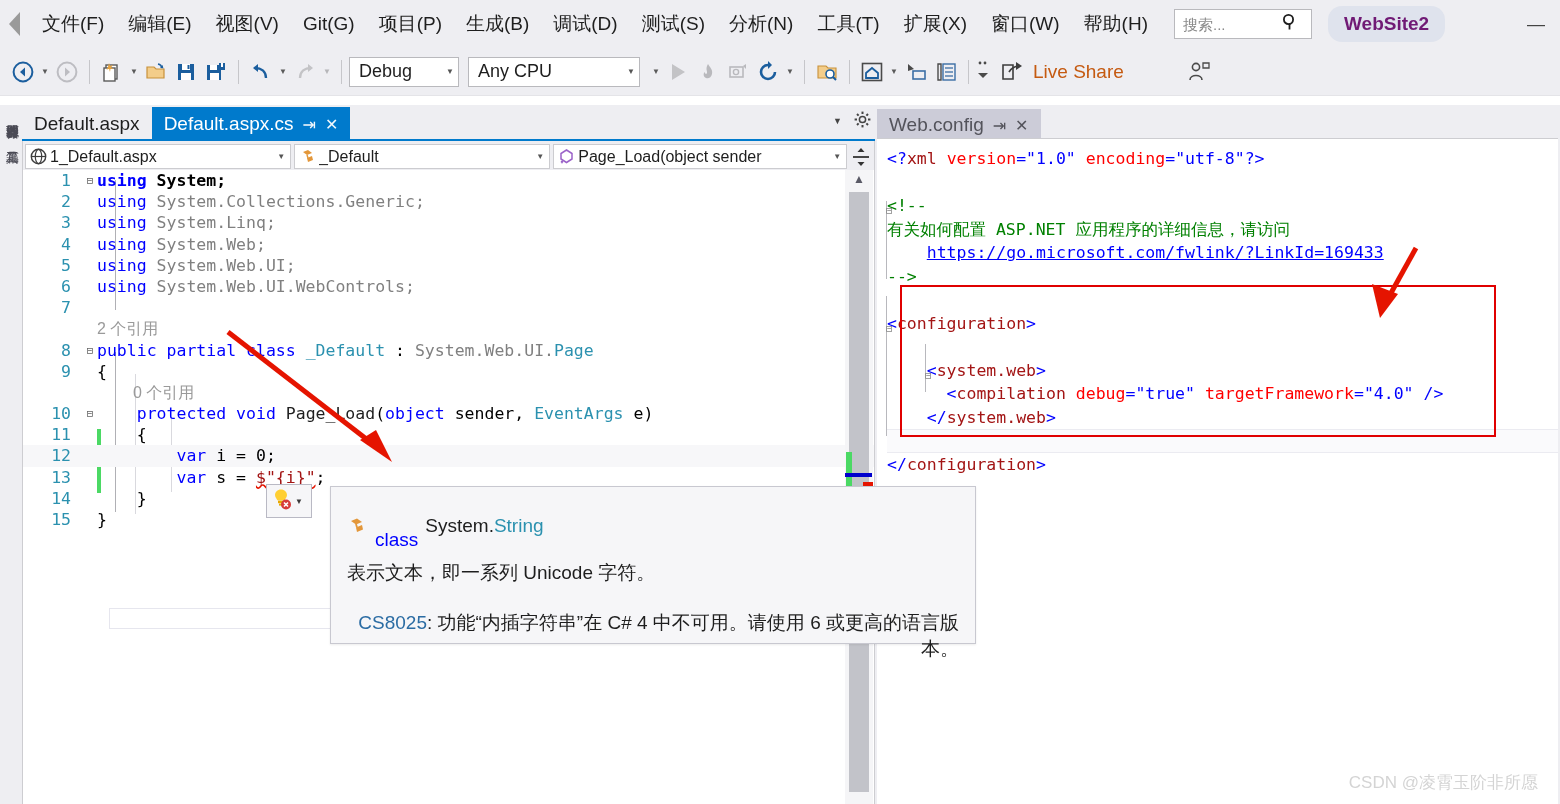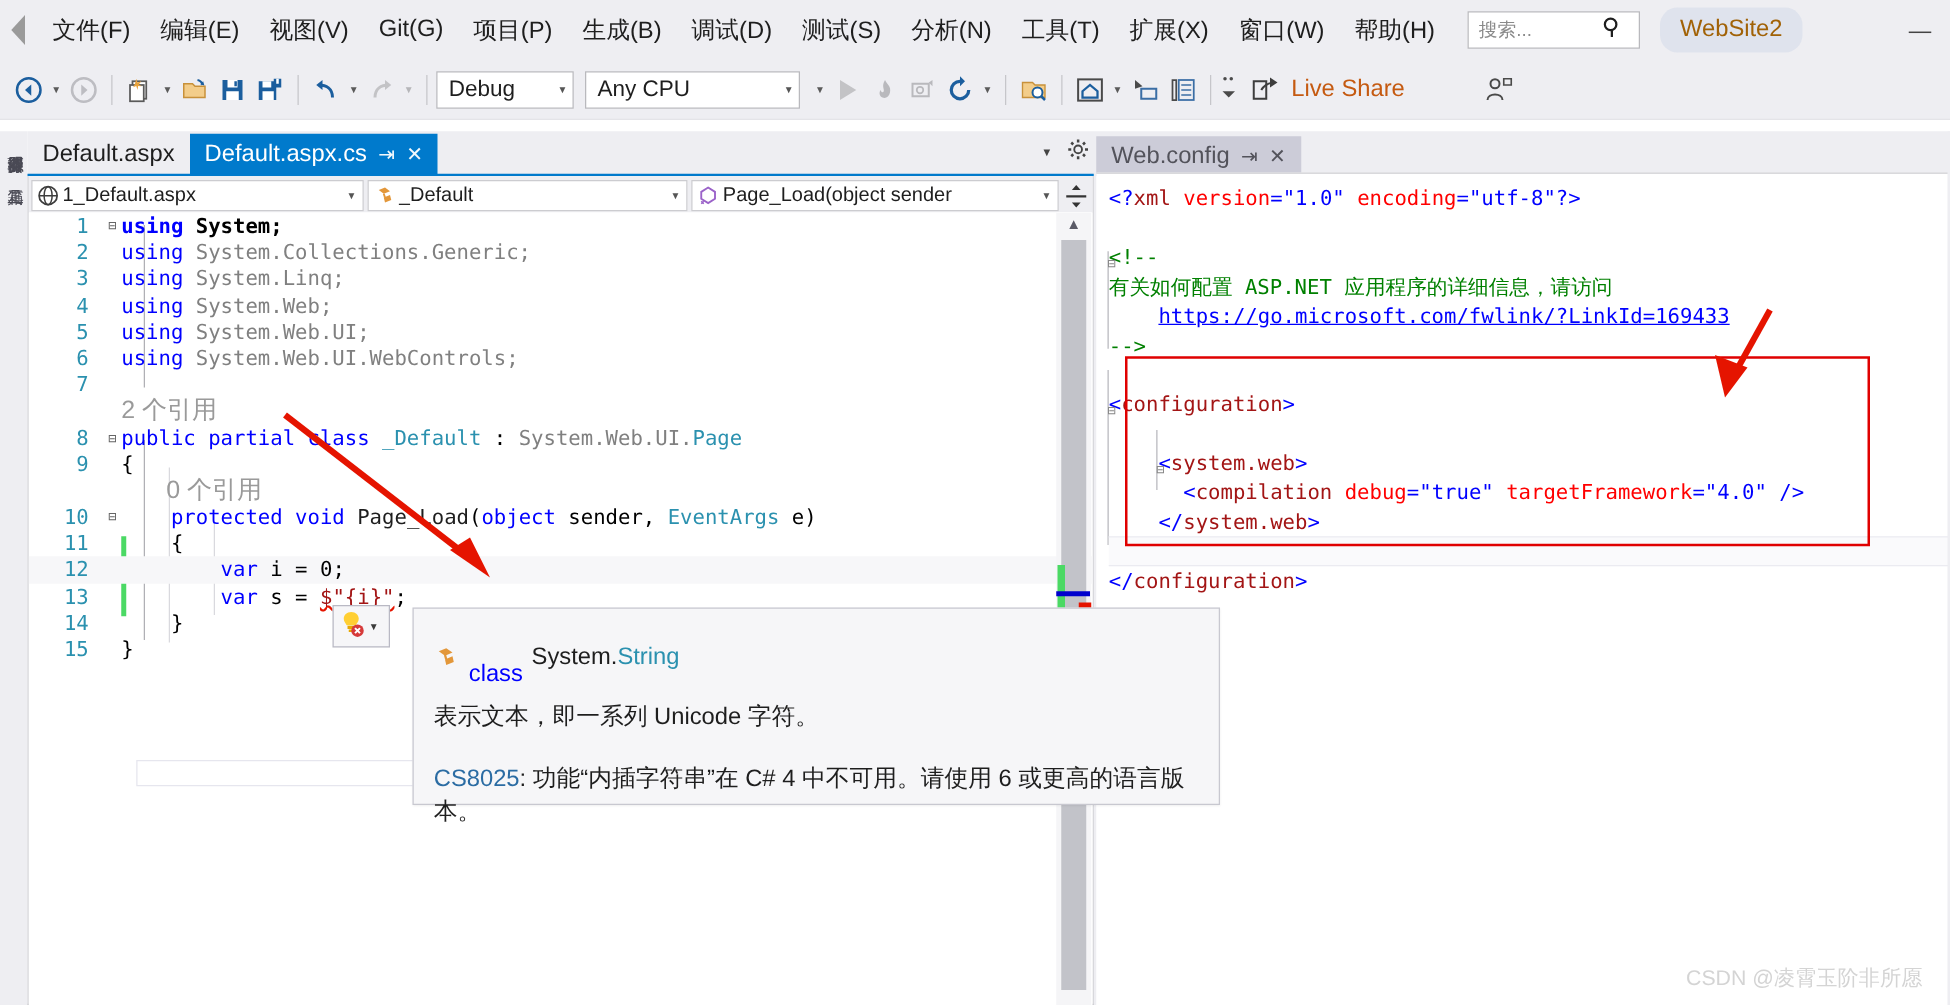--- a/index.html
+++ b/index.html
@@ -33,22 +33,22 @@
     border: 1px solid #b9b9bd; background: #ffffff;
     display: flex; align-items: center; padding: 0 6px;
   }
   .search-box input {
     border: none; outline: none; font-size: 15px;
     font-family: "Liberation Sans", sans-serif;
     color: #333; width: 100px; background: transparent;
   }
   .search-box input::placeholder { color: #8a8a8a; }
   .sol-name {
-    margin-left: 16px; background: #dfe3ed; color: #a16207;
-    font-size: 19px; font-weight: normal; padding: 7px 16px;
+    margin-left: 16px; background: #dfe3ed; color: #701a75;
+    font-size: 19px; font-weight: bold; padding: 7px 16px;
     white-space: nowrap;
     border-radius: 14px;
   }
   .win-min {
     position: absolute; right: 10px; top: 12px;
     width: 28px; height: 24px; display: flex;
     align-items: center; justify-content: center;
     font-size: 18px; color: #444;
   }
 
@@ -184,21 +184,21 @@
     color: #2b91af; font-family: "DejaVu Sans Mono", monospace;
     font-size: 16.5px; flex: none;
   }
   .glyph {
     width: 14px; flex: none; color: #666; font-size: 11px;
     text-align: center; font-family: "DejaVu Sans Mono", monospace;
   }
   .ctext { white-space: pre; flex: 1; }
   .cl.current { background: #f7f7f9; }
   .codelens {
-    font-family: "Liberation Sans", sans-serif; font-size: 20px;
+    font-family: "Liberation Sans", sans-serif; font-size: 16px;
     color: #9a9a9a; height: 21.2px; display: flex; align-items: center;
   }
   .changebar {
     position: absolute; left: 74px; width: 4px; background: #4bd964;
   }
   .guide {
     position: absolute; width: 1px; background: #d9d9de;
   }
   .blockline {
     position: absolute; width: 1px; background: #b0b0b5;
@@ -260,21 +260,21 @@
     box-shadow: 0 1px 2px rgba(0,0,0,.08);
   }
   .tt-row1 {
     display: flex; align-items: center; font-size: 19px;
     margin-bottom: 9px;
   }
   .tt-kw { color: #0000ff; margin-right: 7px; margin-top: 28px; }
   .tt-ty { color: #2b91af; }
   .tt-ns { color: #1e1e1e; }
   .tt-desc { font-size: 19px; color: #1e1e1e; margin-bottom: 24px; }
-  .tt-diag { font-size: 19px; color: #1e1e1e; margin-bottom: 22px; }
+  .tt-diag { font-size: 19px; color: #1e1e1e; margin-bottom: 22px; text-align: right; }
   .tt-code { color: #2b6ca3; }
   .tt-fix { font-size: 19px; color: #1e1e1e; }
   .tt-link { color: #2b6ca3; }
 
   
   .right-tabstrip {
     position: absolute; left: 855px; top: 0; width: 683px; height: 36px;
     display: flex; align-items: flex-end;
   }
   .rtab {

